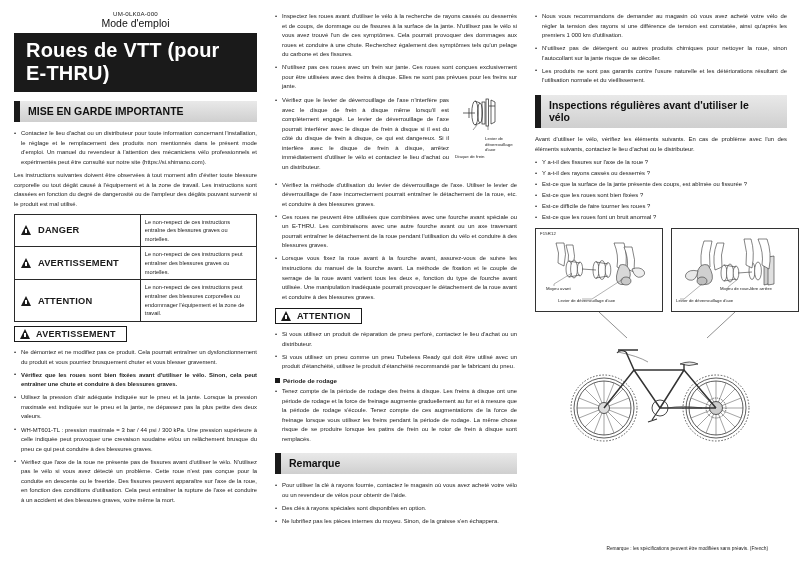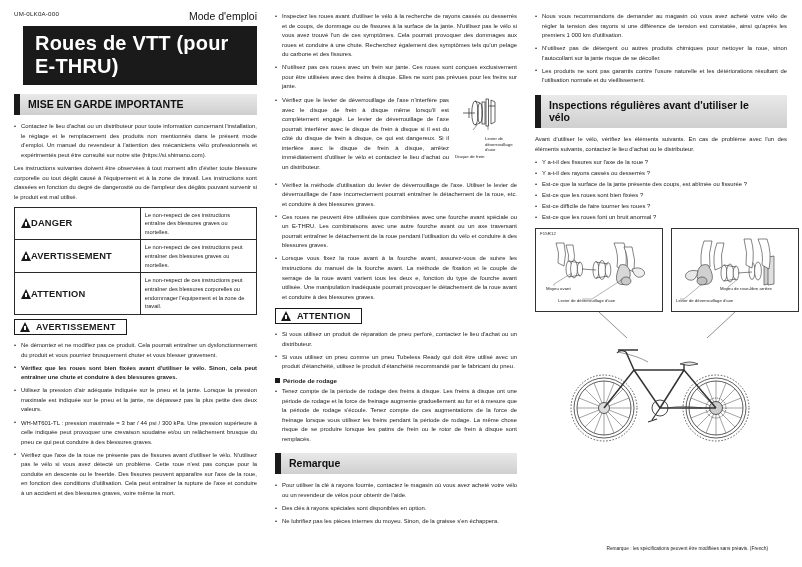--- a/index.html
+++ b/index.html
@@ -9,25 +9,25 @@
     color:#1a1a1a;overflow:hidden;
   }
   .page{position:relative;width:802px;height:567px;box-sizing:border-box;padding:8px 6px 4px 6px;}
   .cols{display:flex;gap:0;height:540px;}
   .col{width:266px;box-sizing:border-box;padding:0 9px;}
   .col.c1{padding-left:8px;}
   .col.c3{width:270px;}
 
   .docnum{font-size:6.2px;letter-spacing:.2px;color:#1a1a1a;}
   .modeemploi{font-size:10.5px;text-align:right;color:#111;}
-  .tophead{display:flex;align-items:flex-start;justify-content:space-between;margin:2px 0 0 0;}
+  .tophead{display:flex;align-items:center;justify-content:space-between;margin:2px 0 0 0;flex-direction:column;}
 
   .titlebar{
     background:#1a1a1a;color:#fff;font-size:20px;font-weight:bold;
-    padding:6px 24px 7px 12px;margin-top:4px;letter-spacing:.2px;margin-left:9px;
+    padding:6px 24px 7px 12px;margin-top:4px;letter-spacing:.2px;
   }
 
   .secthead{
     background:linear-gradient(to bottom,#e9e9e9,#cfcfcf);
     border-left:6px solid #1a1a1a;
     font-size:10.5px;font-weight:bold;color:#111;
     padding:4px 20px 5px 8px;margin:9px 0 7px 0;
   }
 
   p.body{font-size:5.9px;line-height:1.62;margin:0 0 4px 0;text-align:justify;}
@@ -35,21 +35,21 @@
   ul.b{list-style:none;margin:0 0 4px 0;padding:0;}
   ul.b > li{font-size:5.9px;line-height:1.62;position:relative;padding-left:7px;margin-bottom:3.5px;text-align:justify;}
   ul.b > li:before{content:"•";position:absolute;left:0;top:-0.5px;font-size:6px;}
   ul.b > li.bold{font-weight:bold;}
   ul.b.tight > li{margin-bottom:1.5px;}
 
   table.levels{border-collapse:collapse;width:100%;margin:4px 0 2px 0;border:1px solid #2a2a2a;}
   table.levels td{border:1px solid #2a2a2a;vertical-align:middle;}
   td.lvl{width:52%;padding:4px 4px 4px 6px;}
   td.desc{font-size:5.6px;line-height:1.55;padding:3px 4px;}
-  .lvlinner{display:flex;align-items:center;}
+  .lvlinner{display:flex;align-items:center;gap:7px;}
   .lvlname{font-size:9.3px;font-weight:bold;letter-spacing:.2px;}
   .warntri{width:0;height:0;border-left:5.5px solid transparent;border-right:5.5px solid transparent;border-bottom:10px solid #1a1a1a;position:relative;}
   .warntri:after{content:"";position:absolute;left:-0.9px;top:4px;width:1.8px;height:4px;background:#fff;}
 
   .warnbox{display:inline-flex;align-items:center;gap:6px;border:1.4px solid #1a1a1a;padding:2px 10px 2px 5px;margin:2px 0 6px 0;}
   .warnbox .lbl{font-size:9px;font-weight:bold;letter-spacing:.3px;}
 
   .subhead{font-size:6.2px;font-weight:bold;margin:5px 0 3px 0;display:flex;align-items:center;gap:3px;}
   .sqbullet{width:5px;height:5px;background:#1a1a1a;display:inline-block;}
 

